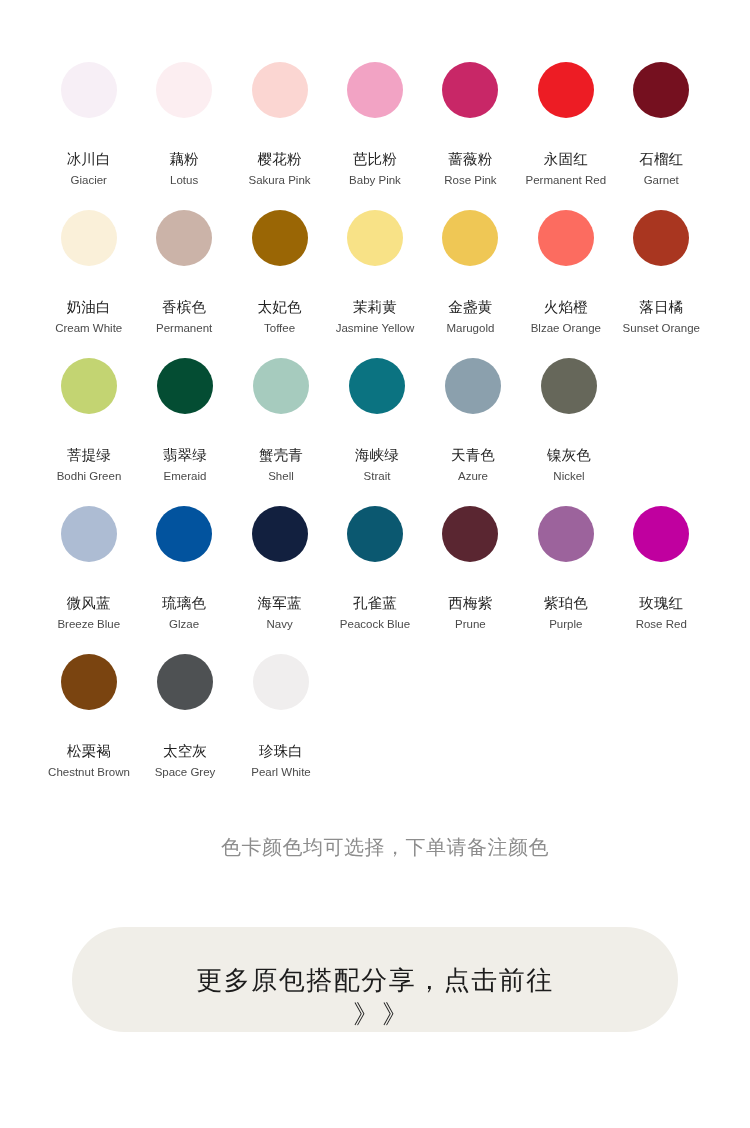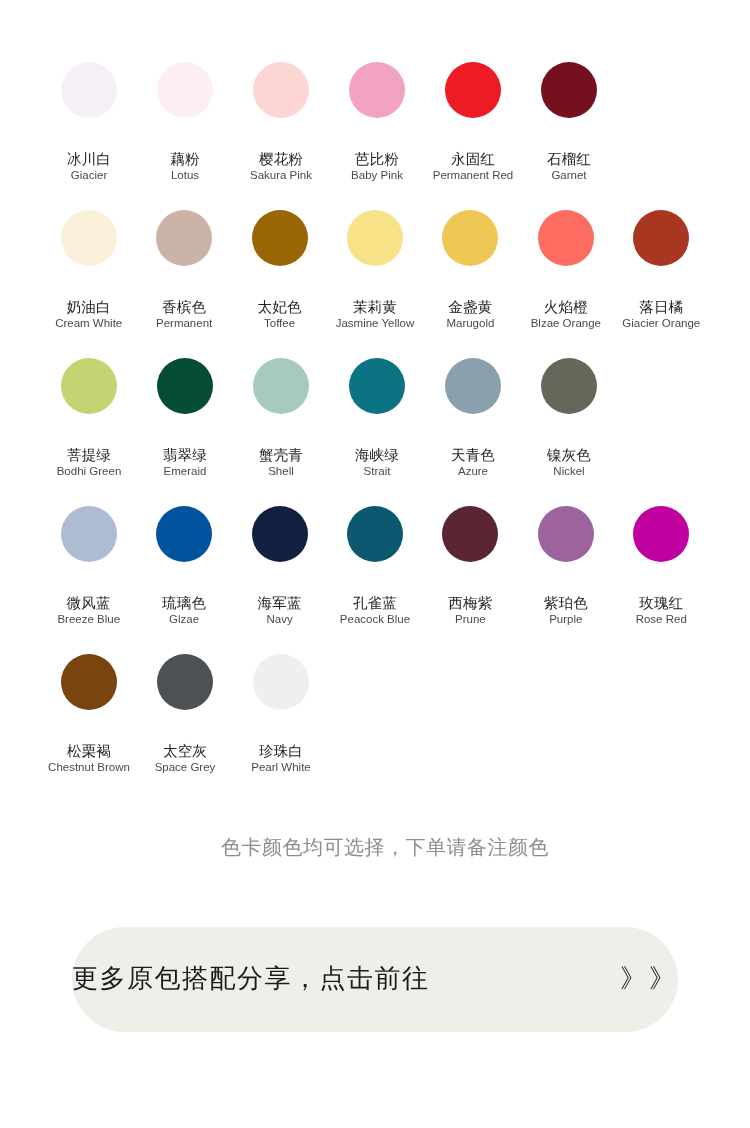--- a/index.html
+++ b/index.html
@@ -55,20 +55,21 @@
   .swatch-name-cn {
     margin-top: 32px;
     font-size: 14.5px;
     line-height: 18px;
     color: #222222;
     white-space: nowrap;
     letter-spacing: 0.2px;
   }
 
   .swatch-name-en {
+    margin-top: 5px;
     font-size: 11.5px;
     line-height: 14px;
     color: #4a4a4a;
     white-space: nowrap;
   }
 
   
   .note {
     position: absolute;
     top: 832px;
@@ -87,23 +88,24 @@
     position: absolute;
     top: 927px;
     left: 72px;
     width: 606px;
     height: 105px;
     background: #f0eee8;
     border-radius: 53px;
     border: none;
     display: flex;
     align-items: center;
-    justify-content: space-between;
+    justify-content: flex-end;
     cursor: pointer;
-    font-family: Liberation Mono, monospace;
+    font-family: Liberation Serif, serif;
+    flex-direction: column;
   }
 
   .cta-label {
     font-size: 26px;
     line-height: 34px;
     color: #1c1c1c;
     letter-spacing: 1.5px;
     white-space: nowrap;
   }
 
@@ -137,20 +139,25 @@
           <div class="swatch-dot" style="background: rgb(251, 214, 210);"></div>
           <div class="swatch-name-cn">樱花粉</div>
           <div class="swatch-name-en">Sakura Pink</div>
         </div>
         <div class="swatch-cell">
           <div class="swatch-dot" style="background: rgb(242, 163, 196);"></div>
           <div class="swatch-name-cn">芭比粉</div>
           <div class="swatch-name-en">Baby Pink</div>
         </div>
         <div class="swatch-cell">
+          <div class="swatch-dot" style="background: rgb(200, 39, 103);"></div>
+          <div class="swatch-name-cn">蔷薇粉</div>
+          <div class="swatch-name-en">Rose Pink</div>
+        </div>
+        <div class="swatch-cell">
           <div class="swatch-dot" style="background: rgb(237, 28, 36);"></div>
           <div class="swatch-name-cn">永固红</div>
           <div class="swatch-name-en">Permanent Red</div>
         </div>
         <div class="swatch-cell">
           <div class="swatch-dot" style="background: rgb(117, 16, 31);"></div>
           <div class="swatch-name-cn">石榴红</div>
           <div class="swatch-name-en">Garnet</div>
         </div>
       </div>
@@ -181,21 +188,21 @@
           <div class="swatch-name-en">Marugold</div>
         </div>
         <div class="swatch-cell">
           <div class="swatch-dot" style="background: rgb(252, 108, 96);"></div>
           <div class="swatch-name-cn">火焰橙</div>
           <div class="swatch-name-en">Blzae Orange</div>
         </div>
         <div class="swatch-cell">
           <div class="swatch-dot" style="background: rgb(169, 54, 32);"></div>
           <div class="swatch-name-cn">落日橘</div>
-          <div class="swatch-name-en">Giacier Orange</div>
+          <div class="swatch-name-en">Sunset Orange</div>
         </div>
       </div>
       <div class="swatch-row">
         <div class="swatch-cell">
           <div class="swatch-dot" style="background: rgb(195, 212, 114);"></div>
           <div class="swatch-name-cn">菩提绿</div>
           <div class="swatch-name-en">Bodhi Green</div>
         </div>
         <div class="swatch-cell">
           <div class="swatch-dot" style="background: rgb(4, 77, 51);"></div>

